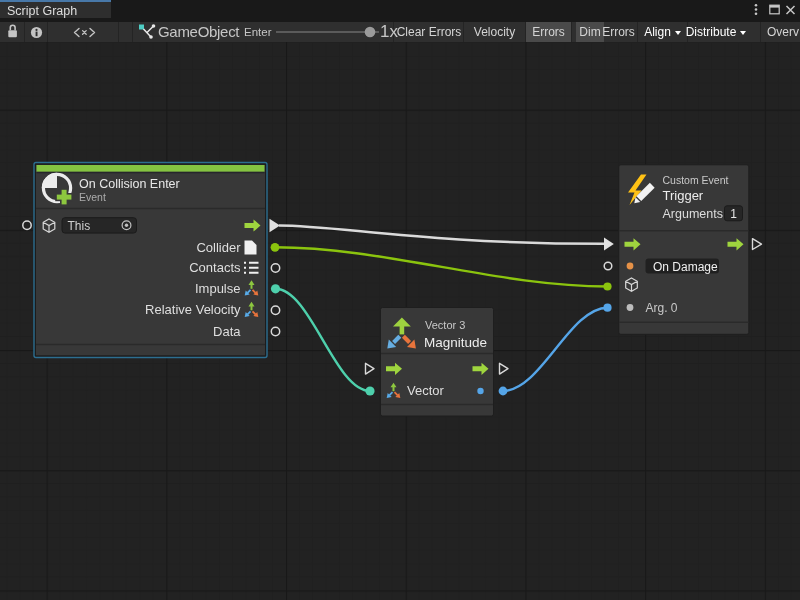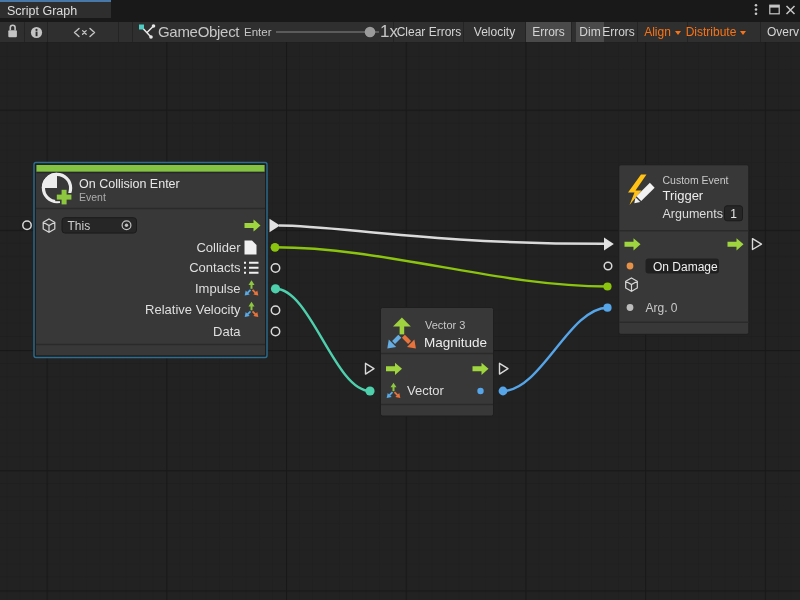--- a/index.html
+++ b/index.html
@@ -6,21 +6,21 @@
   body{width:800px;height:600px;overflow:hidden;background:#222222;
        font-family:"Liberation Sans",sans-serif;-webkit-font-smoothing:antialiased;}
   .abs{position:absolute;}
   #tabstrip{left:0;top:0;width:800px;height:22px;background:#191919;}
   #tab{left:0;top:0;width:111px;height:18px;background:#2E2E2E;border-top:2px solid #4878A8;box-sizing:border-box;}
   #tab span{position:absolute;left:7px;top:2px;font-size:12.5px;color:#DEDEDE;}
   #toolbar{left:0;top:22px;width:800px;height:20px;background:#2F2F2F;}
   .sep{position:absolute;top:0;width:1px;height:20px;background:#242424;}
   .tbtn{position:absolute;top:0;height:20px;line-height:20px;text-align:center;font-size:12px;color:#D4D4D4;white-space:nowrap;}
   .pressed{background:#4A4A4A;}
-  .disabled{color:#f97316;}
+  .disabled{color:#ffffff;}
   .tlabel{position:absolute;top:0;height:20px;line-height:20px;font-size:12px;color:#C6C6C6;white-space:nowrap;}
   .droparrow{display:inline-block;width:0;height:0;border-left:3.5px solid transparent;border-right:3.5px solid transparent;border-top:4px solid currentColor;margin-left:4px;vertical-align:middle;}
 </style>
 </head>
 <body>
 <div class="abs" id="tabstrip">
   <div class="abs" id="tab">
       <span>Script Graph</span>
     </div>
 

